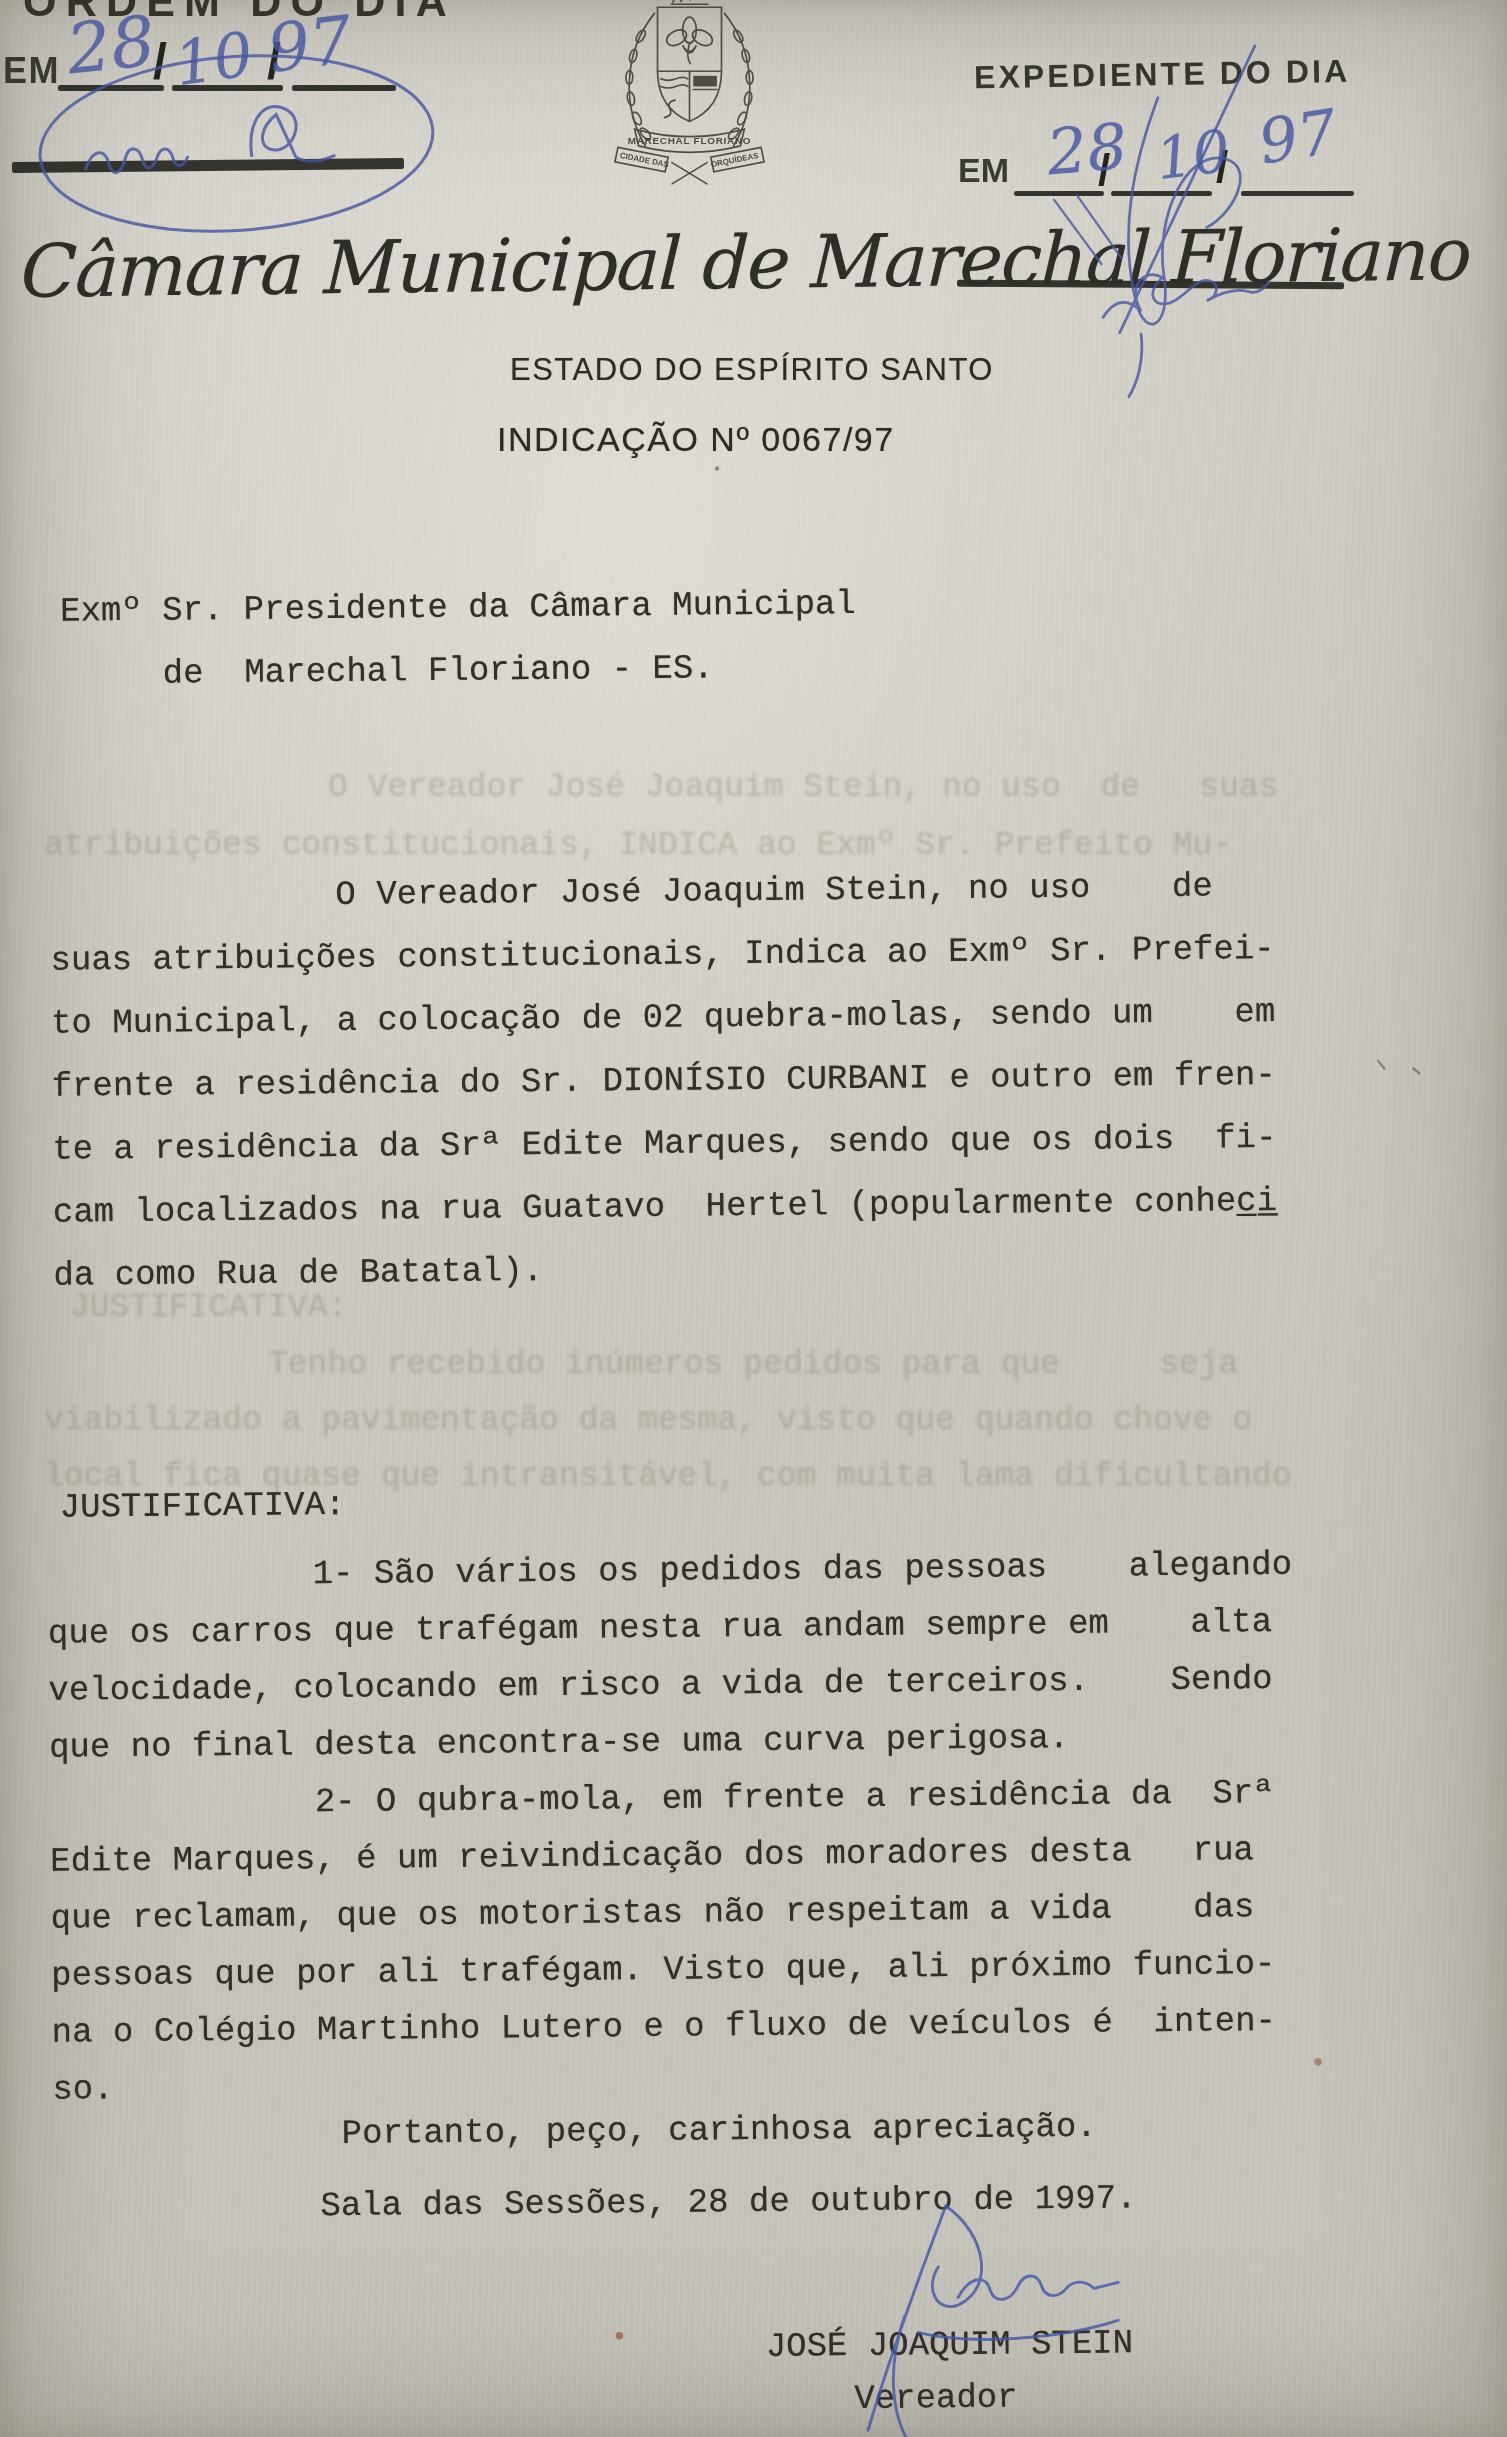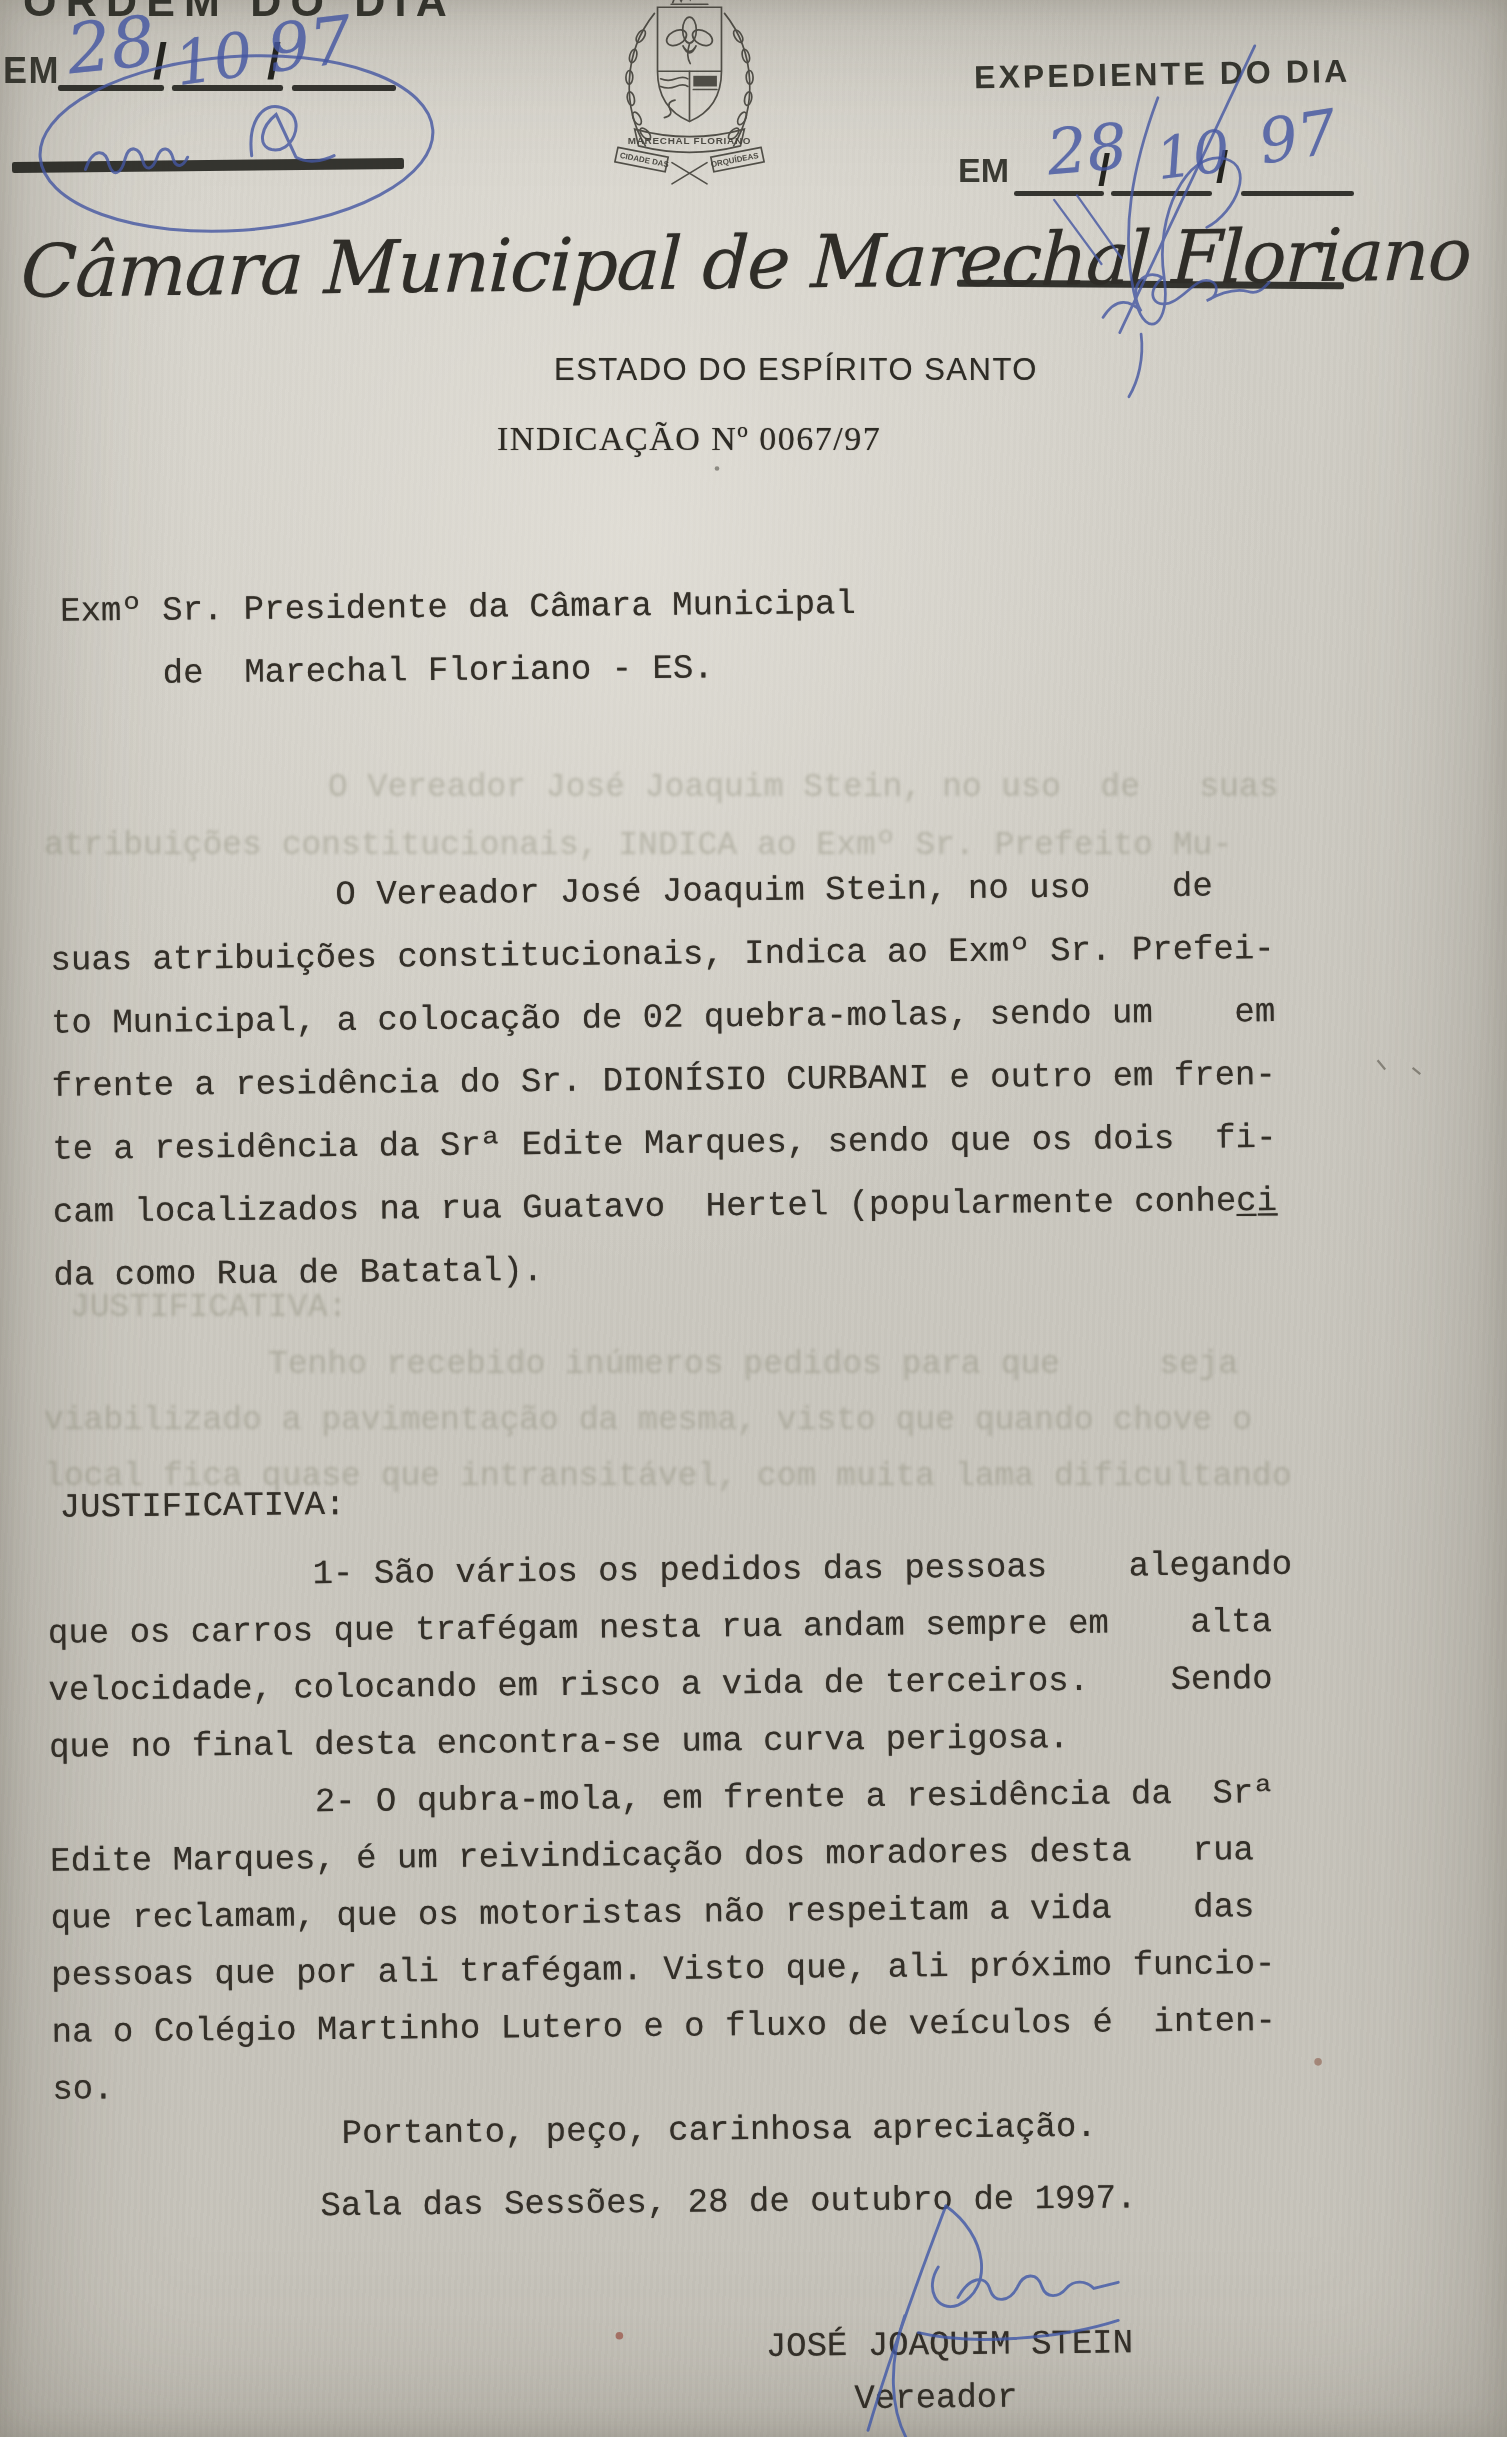--- a/index.html
+++ b/index.html
@@ -30,25 +30,25 @@
     position:absolute;left:21.4px;top:220px;
     font-family:"DejaVu Serif","Liberation Serif",serif;
     font-style:italic;font-size:73px;letter-spacing:-1.5px;color:#2f2d28;
     transform:rotate(-0.7deg) skewX(-3deg);
     text-shadow:0 0 0.8px rgba(40,38,32,.5);
     white-space:nowrap;
   }
   .state-line{
     position:absolute;left:510px;top:352px;
     font-size:31px;letter-spacing:1.5px;color:#2e2c26;
-    text-shadow:0 0 0.8px rgba(40,38,32,.45);white-space:nowrap;margin-left:44px;
+    text-shadow:0 0 0.8px rgba(40,38,32,.45);white-space:nowrap;
   }
   .doc-line{
     position:absolute;left:497px;top:420px;
-    font-family:Liberation Serif, serif;
+    font-family:Liberation Sans, sans-serif;
     font-size:34px;letter-spacing:1.5px;color:#2e2b25;
     text-shadow:0 0 1px rgba(40,38,32,.6);white-space:nowrap;
   }
   
   .stamp{position:absolute;color:#2a2a23;font-weight:bold;white-space:nowrap;}
   .st-ordem-title{left:23px;top:-23px;font-size:43px;letter-spacing:9.2px;opacity:.93;}
   .st-ordem-em{left:3.1px;top:50px;font-size:36px;letter-spacing:1.5px;opacity:.9;}
   .st-exp-title{left:974px;top:56px;font-size:32px;letter-spacing:3.1px;transform:rotate(-1deg);opacity:.92;}
   .st-exp-em{left:958px;top:151px;font-size:34px;opacity:.9;}
   .stamp-seg{position:absolute;background:rgba(30,30,25,.88);border-radius:2.3px;}

